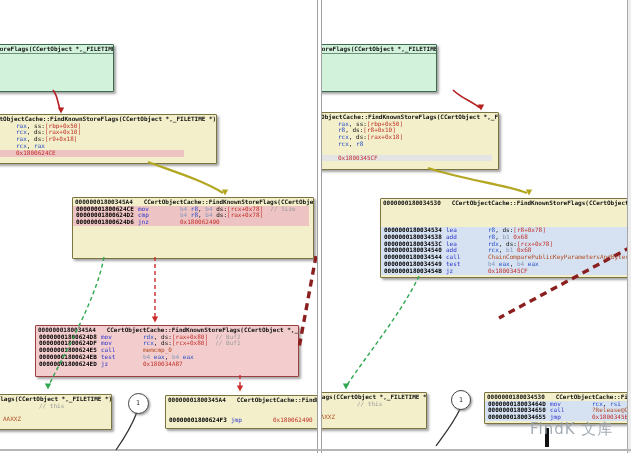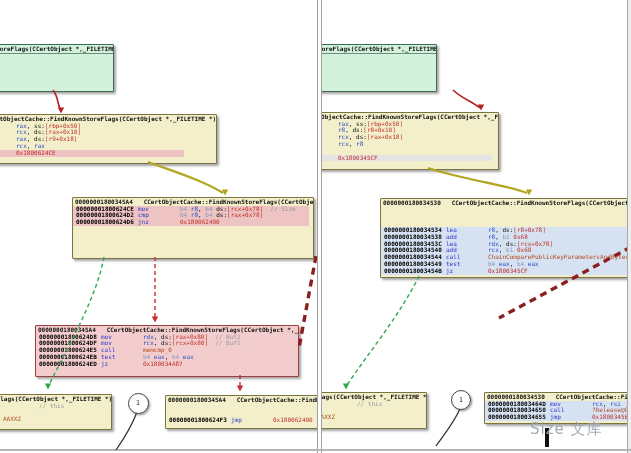--- a/index.html
+++ b/index.html
@@ -165,14 +165,14 @@
         <polygon points="20.8,383.5 27.2,383.5 24,389.5" fill="#2fa84f"></polygon>
         <path d="M 309,247 L 177,318" stroke="#8b1f1f" stroke-width="3.4" fill="none" stroke-dasharray="7,5"></path>
         <path d="M 138,409 C 131,424 121,436 114,446" stroke="#333333" stroke-width="1.3" fill="none"></path>
         <path d="M 225,428 L 225,447" stroke="#111111" stroke-width="4" fill="none"></path>
       </svg>
       <div class="circle" style="left: 129px; top: 390px; width: 18px; height: 18px;">1</div>
     </div>
 
   <div class="right-strip"></div>
   <div class="bottom-line"></div>
-  <div class="watermark">Size 文库</div>
+  <div class="watermark">FindK 文库</div>
 </div>
 
 </body></html>

